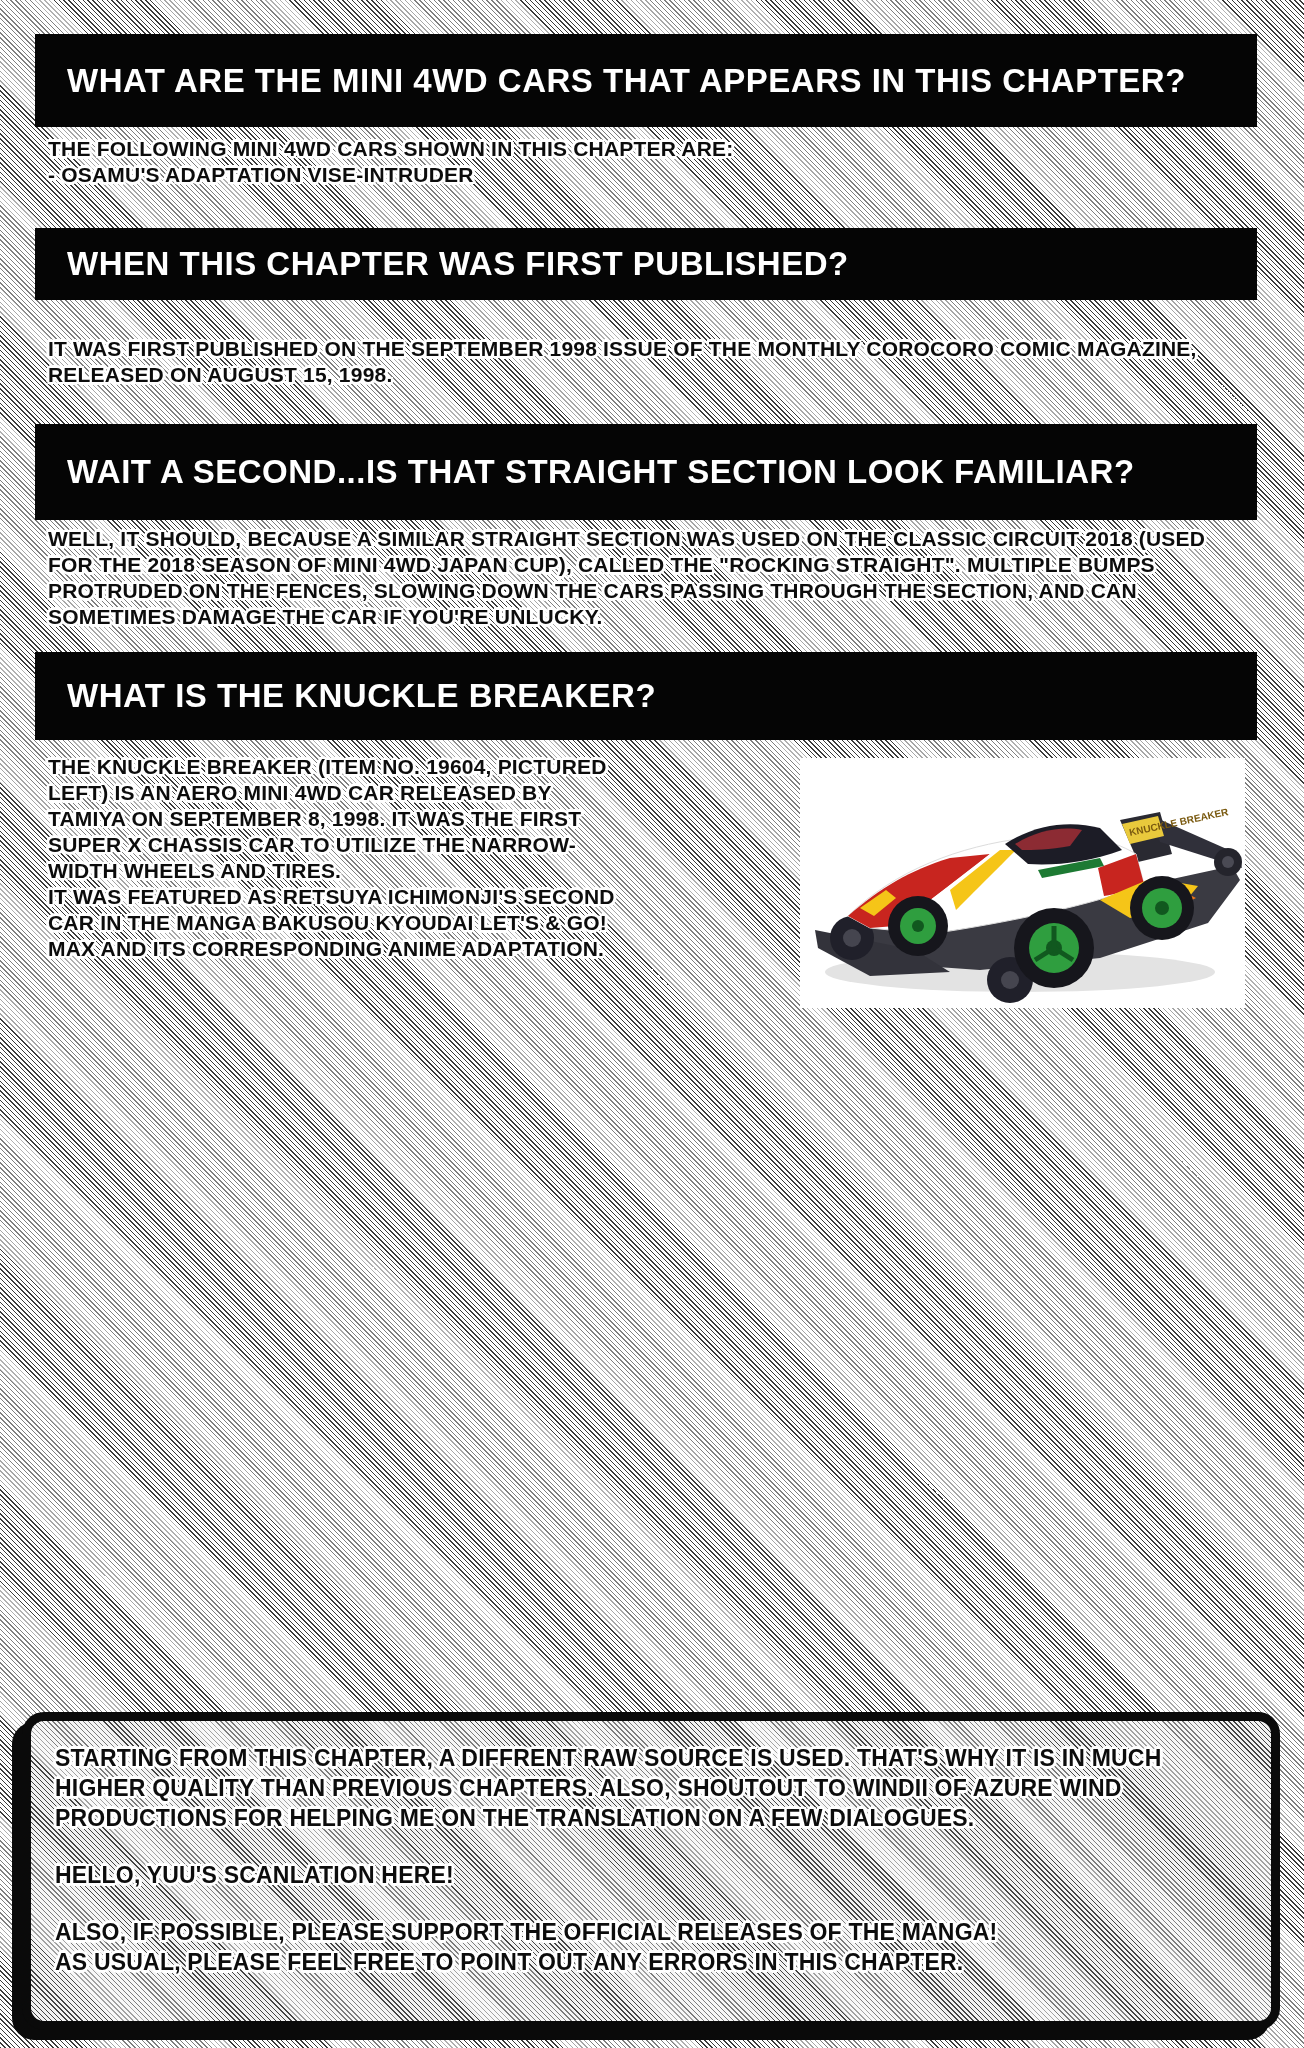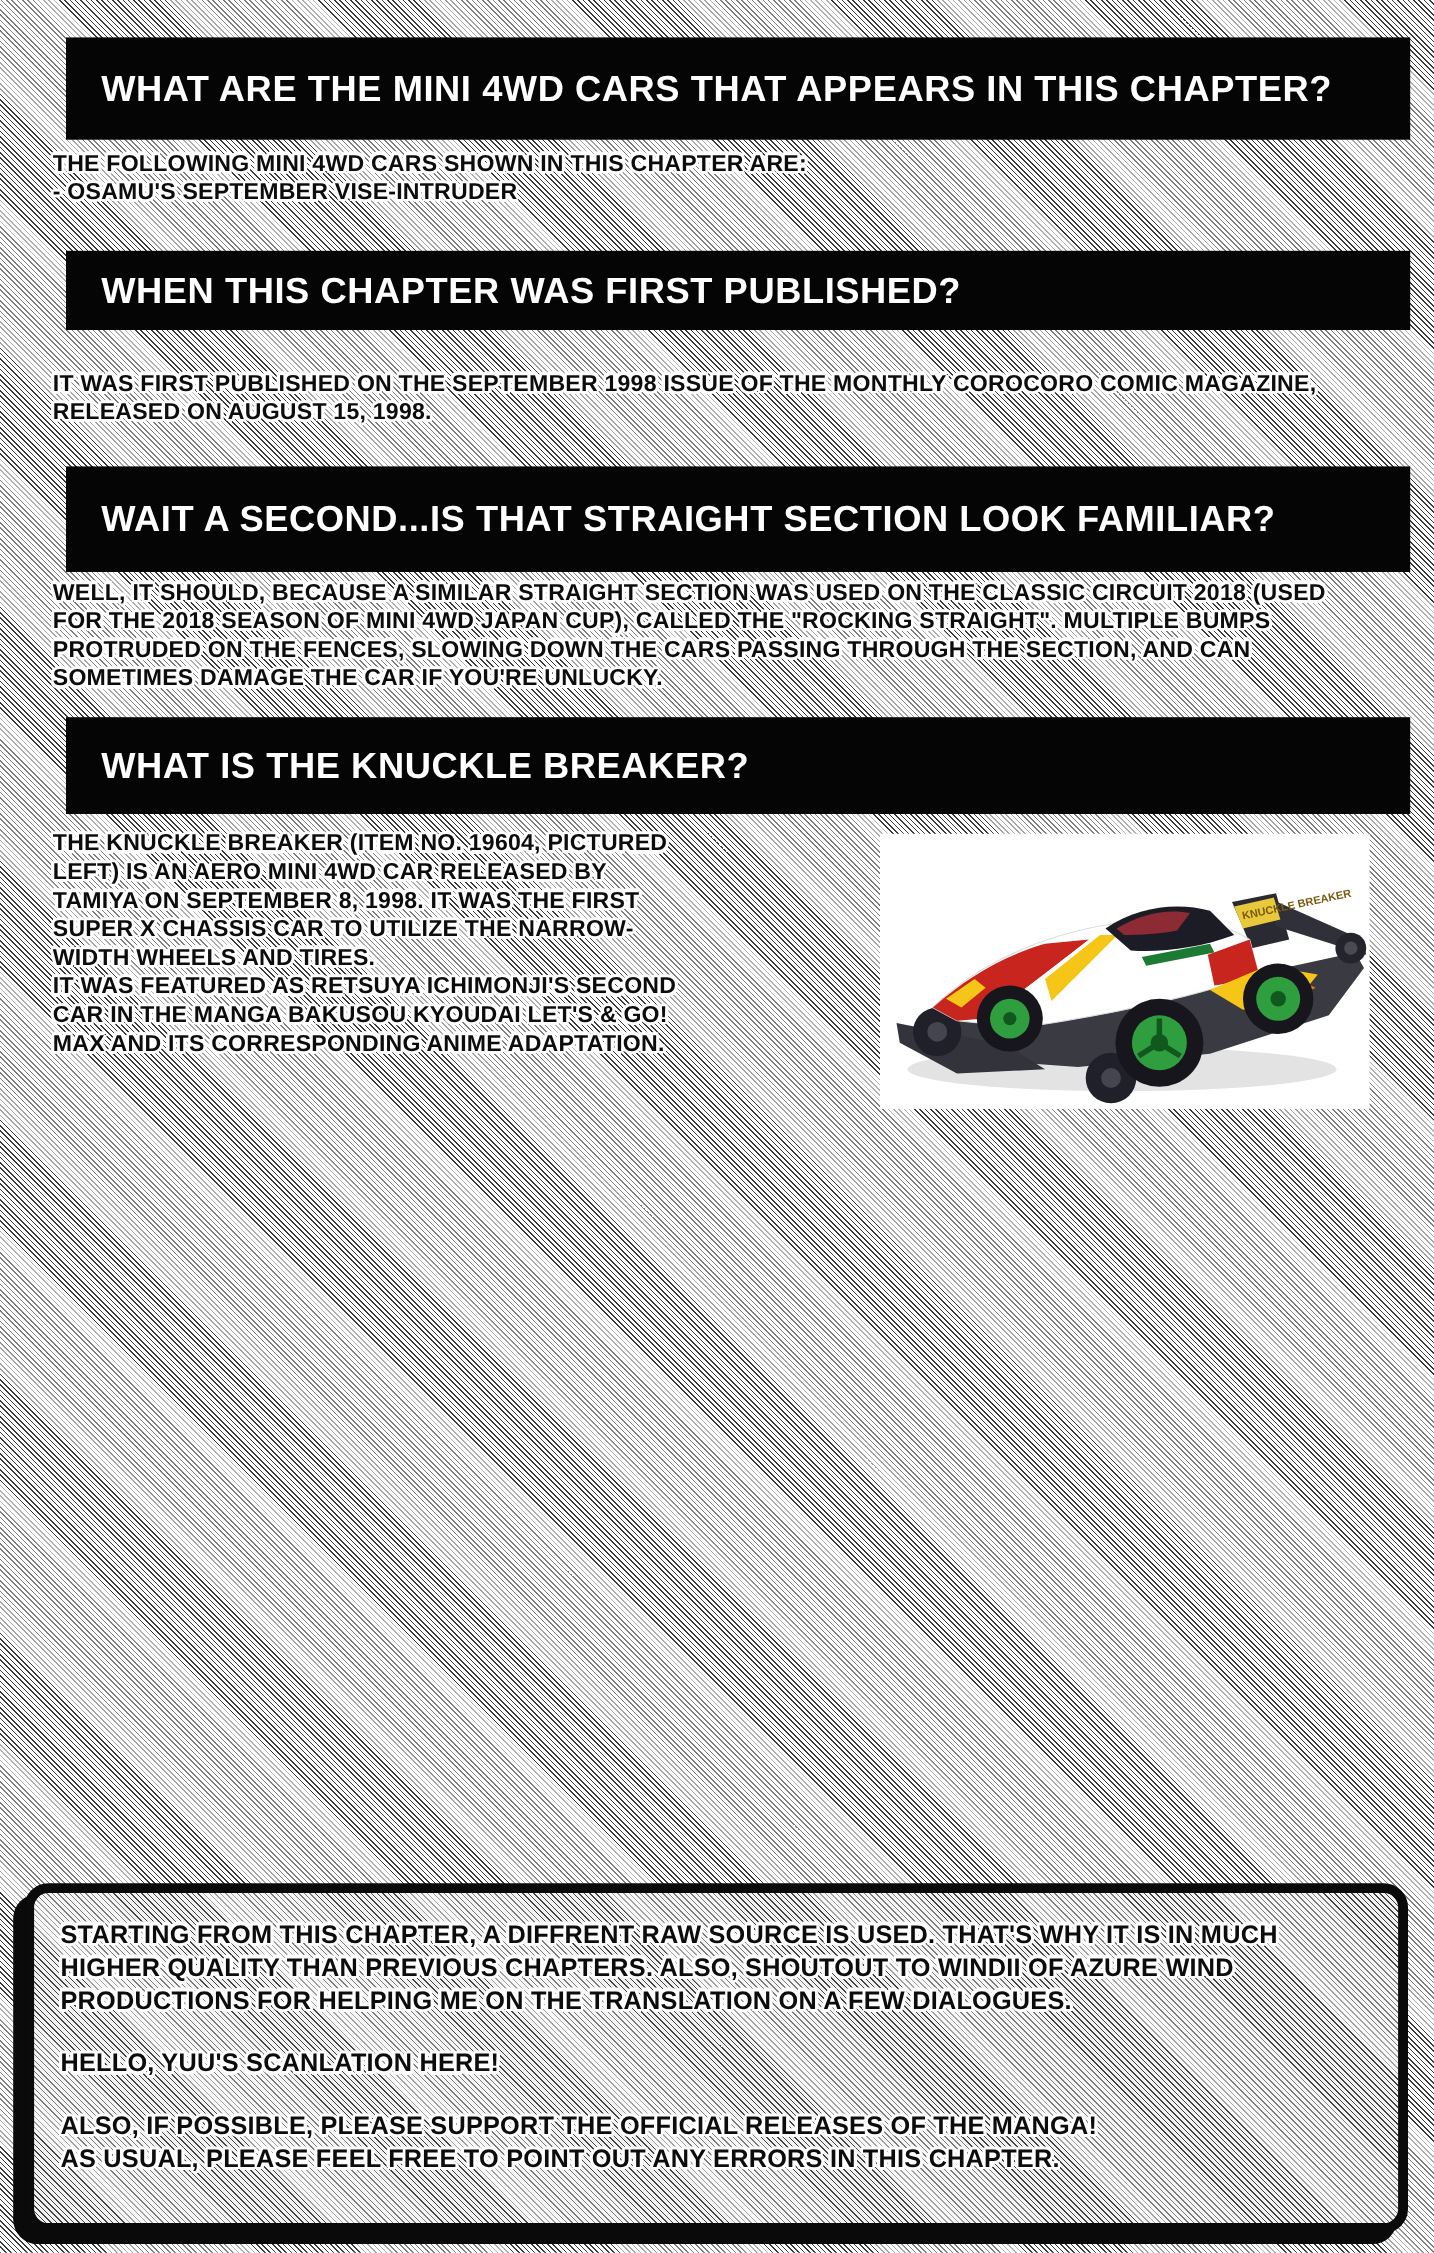--- a/index.html
+++ b/index.html
@@ -7,21 +7,21 @@
     width:1304px;height:2048px;position:relative;overflow:hidden;
     font-family:"Liberation Sans",sans-serif;font-weight:bold;
     background-color:#ffffff;
     background-image:
       repeating-linear-gradient(45deg, rgba(255,255,255,0) 0 70px, rgba(255,255,255,.55) 70px 90px, rgba(255,255,255,.35) 90px 150px, rgba(255,255,255,.6) 150px 165px),
       repeating-linear-gradient(45deg, rgba(10,10,10,.8) 0 1px, rgba(255,255,255,0) 1px 3.4px);
   }
   .banner{
     position:absolute;left:35px;width:1222px;height:92px;
     background:#050505;color:#ffffff;display:flex;align-items:center;
-    padding-left:32px;box-sizing:border-box;margin-left:25px;
+    padding-left:32px;box-sizing:border-box;
   }
   .banner span{font-size:33px;letter-spacing:.5px;white-space:nowrap;}
   .bodytext{
     position:absolute;color:#0c0c0c;font-size:21px;line-height:26px;letter-spacing:.2px;
     text-shadow:
       -2px -2px 0 #fff,0 -2px 0 #fff,2px -2px 0 #fff,
       -2px 0 0 #fff,2px 0 0 #fff,
       -2px 2px 0 #fff,0 2px 0 #fff,2px 2px 0 #fff,
       -3px 0 0 #fff,3px 0 0 #fff,0 3px 0 #fff,0 -3px 0 #fff;
   }
@@ -50,21 +50,21 @@
   .line{white-space:nowrap;}
 </style>
 </head>
 <body>
 
 <div class="banner" style="top:34px;height:93px">
   <span>WHAT ARE THE MINI 4WD CARS THAT APPEARS IN THIS CHAPTER?</span>
 </div>
 <div class="bodytext" style="top:136px;left:48px">
   <div class="line">THE FOLLOWING MINI 4WD CARS SHOWN IN THIS CHAPTER ARE:</div>
-  <div class="line">- OSAMU'S SEPTEMBER VISE-INTRUDER</div>
+  <div class="line">- OSAMU'S ADAPTATION VISE-INTRUDER</div>
 </div>
 
 <div class="banner" style="top:228px;height:72px">
   <span>WHEN THIS CHAPTER WAS FIRST PUBLISHED?</span>
 </div>
 <div class="bodytext" style="top:336px;left:48px;width:1185px">
   <span>IT WAS FIRST PUBLISHED ON THE SEPTEMBER 1998 ISSUE OF THE </span><span class="it">MONTHLY COROCORO COMIC MAGAZINE,</span><span> RELEASED ON AUGUST 15, 1998.</span>
 </div>
 
 <div class="banner" style="top:424px;height:96px">

